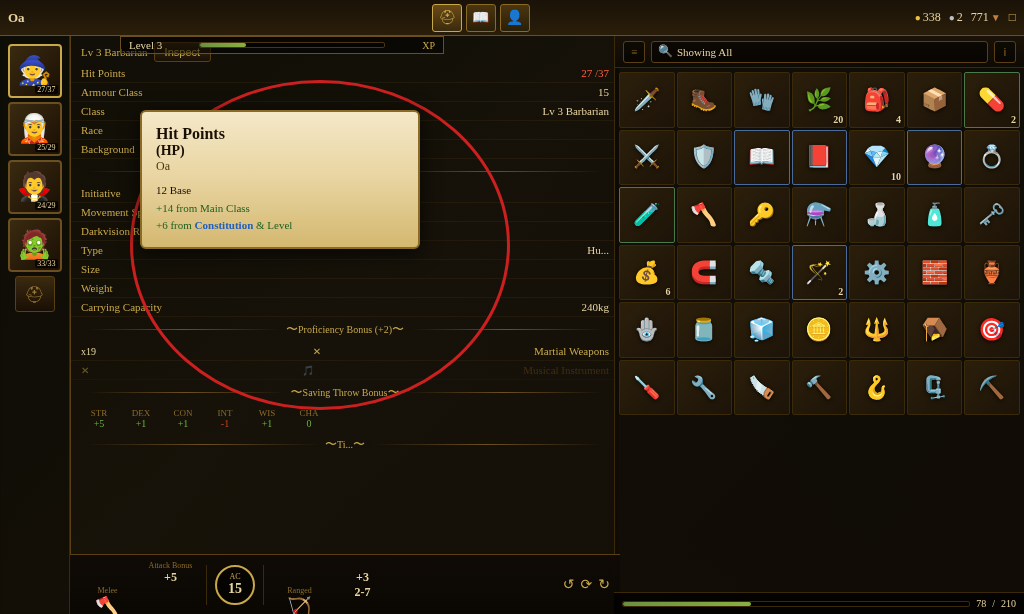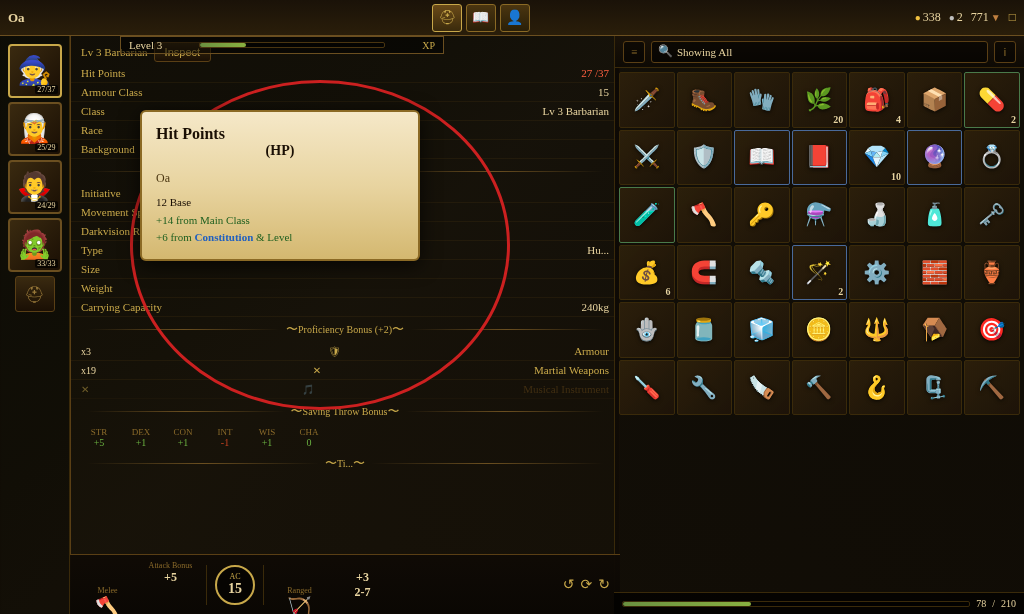--- a/index.html
+++ b/index.html
@@ -254,22 +254,21 @@
     .tooltip-title {
       font-size: 16px;
       font-weight: bold;
       color: #1a0f04;
       line-height: 1.2;
     }
     .tooltip-subtitle {
       font-size: 14px;
       font-weight: bold;
       color: #1a0f04;
-      margin-bottom: 12px;
-      text-align: center;
+      margin-bottom: 0;
     }
     .tooltip-owner {
       font-size: 12px;
       color: #4a3510;
       margin-bottom: 8px;
     }
     .tooltip-desc {
       font-size: 11px;
       color: #1a0f04;
       line-height: 1.5;
@@ -645,25 +644,20 @@
       <span class="stat-label">Carrying Capacity</span>
       <span class="stat-value">240kg</span>
     </div>
 
     <div class="section-header">
       <span class="section-icon">〜</span>
       <span>Proficiency Bonus (+2)</span>
       <span class="section-icon">〜</span>
     </div>
 
-    <div class="stat-row">
-      <span class="stat-value" style="color:#e8d4a0;font-size:10px;">x3</span>
-      <span style="color:#c8a84a;font-size:10px;margin-left:4px;">🛡</span>
-      <span class="stat-label">Armour</span>
-    </div>
     <div class="stat-row">
       <span class="stat-value" style="color:#e8d4a0;font-size:10px;">x19</span>
       <span style="color:#c8a84a;font-size:10px;margin-left:4px;">✕</span>
       <span class="stat-label">Martial Weapons</span>
     </div>
     <div class="stat-row" style="opacity:0.5;">
       <span style="color:#c8a84a;font-size:10px;">✕</span>
       <span style="color:#6a4a1a;font-size:10px;margin-left:4px;">🎵</span>
       <span class="stat-label" style="color:#6a4a1a;">Musical Instrument</span>
     </div>

